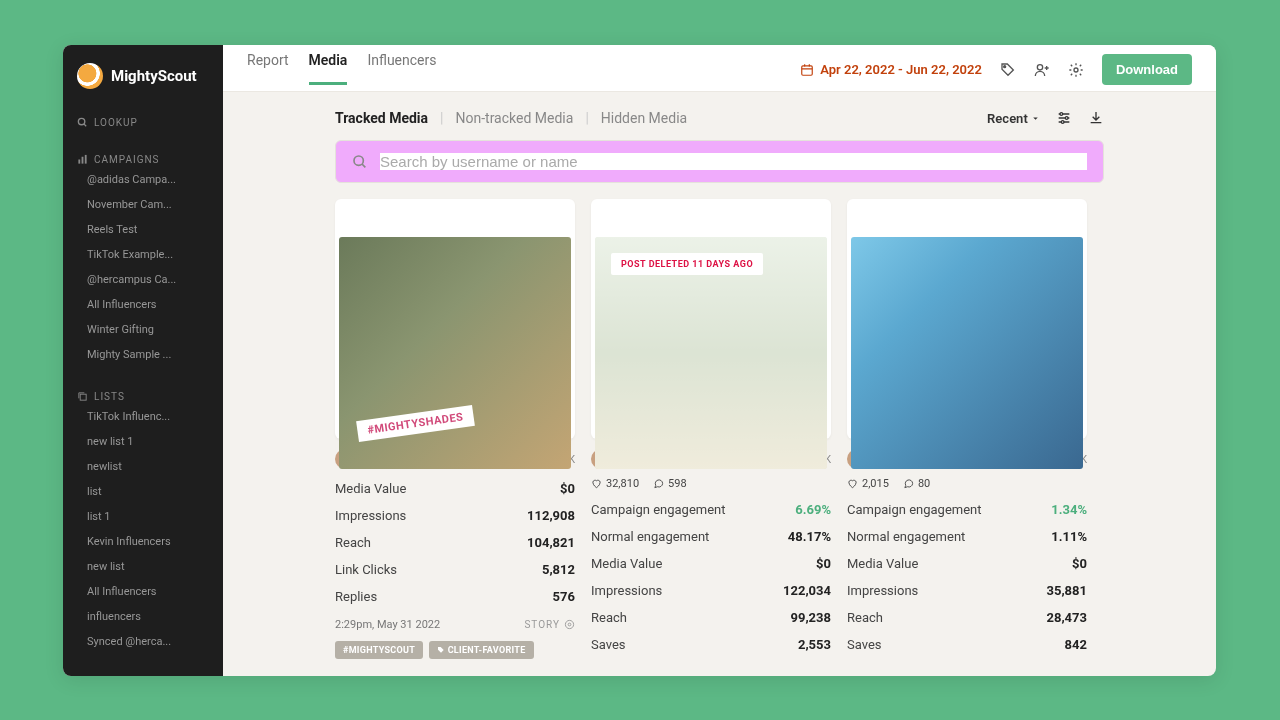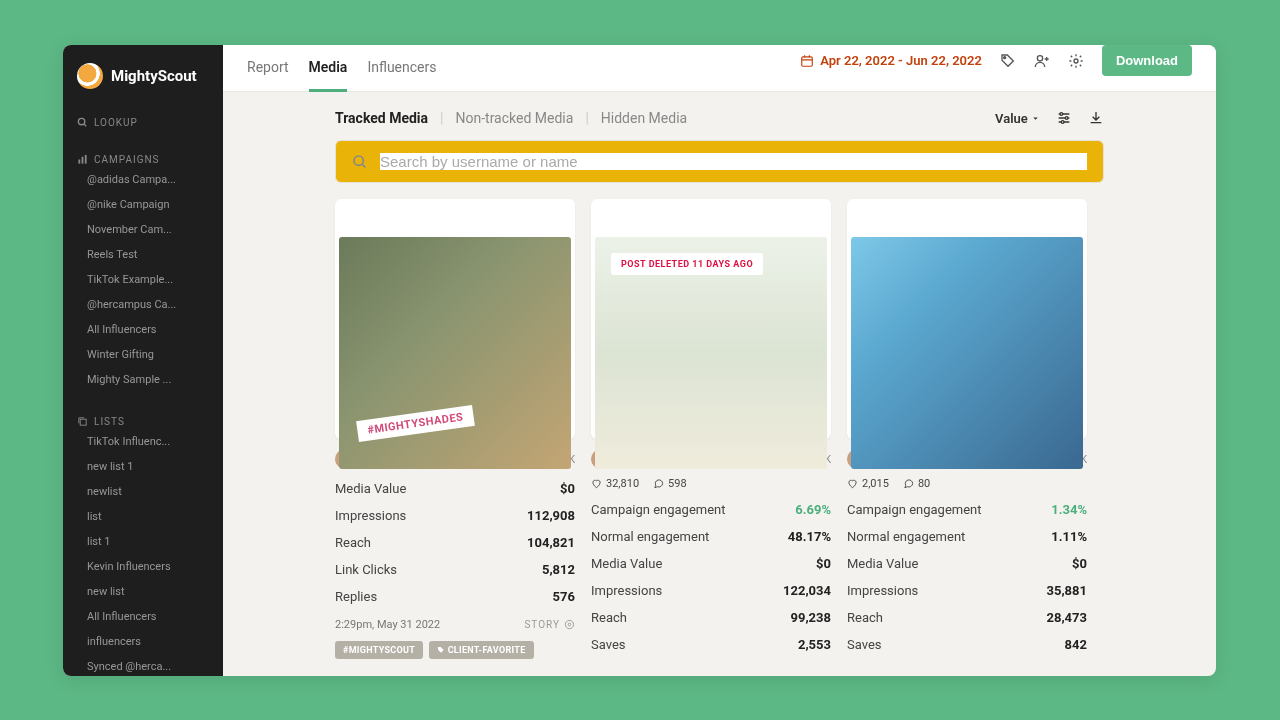--- a/index.html
+++ b/index.html
@@ -4,36 +4,36 @@
 <style>
 * { margin: 0; padding: 0; box-sizing: border-box; }
 body { font-family: -apple-system, BlinkMacSystemFont, "Segoe UI", Roboto, sans-serif; background: #5cb885; padding: 45px 63px; }
 .app { width: 1153px; height: 631px; background: #f4f2ee; border-radius: 8px; overflow: hidden; display: flex; box-shadow: 0 4px 20px rgba(0,0,0,0.1); }
 .sidebar { width: 160px; background: #1e1e1e; color: #aaa; flex-shrink: 0; overflow-y: auto; }
 .logo { display: flex; align-items: center; padding: 18px 14px; color: #fff; font-weight: 700; font-size: 15px; }
 .logo-icon { width: 26px; height: 26px; background: radial-gradient(circle at 40% 40%, #f4a940 40%, #fff 42% 55%, #f4a940 57%); border-radius: 50%; margin-right: 8px; }
 .side-section { padding: 10px 14px 2px; font-size: 10px; letter-spacing: 1px; color: #888; display: flex; align-items: center; gap: 6px; }
 .side-item { padding: 6px 14px 6px 24px; font-size: 11px; color: #979797; cursor: pointer; white-space: nowrap; overflow: hidden; text-overflow: ellipsis; }
 .main { flex: 1; display: flex; flex-direction: column; overflow: hidden; }
-.topbar { height: 47px; background: #fff; border-bottom: 1px solid #ebe8e2; display: flex; align-items: flex-start; padding: 0 24px; gap: 4px; }
+.topbar { height: 47px; background: #fff; border-bottom: 1px solid #ebe8e2; display: flex; align-items: flex-end; padding: 6px 24px; gap: 4px; }
 .topnav a { color: #777; text-decoration: none; font-size: 14px; padding: 14px 0; display: inline-block; }
 .topnav a.active { color: #222; font-weight: 600; border-bottom: 3px solid #4caf7d; }
 .topnav { display: flex; gap: 20px; flex: 1; }
 .top-right { display: flex; align-items: center; gap: 18px; }
 .date-range { font-size: 13px; color: #c2410c; font-weight: 600; display: flex; align-items: center; gap: 6px; }
 .icon-btn { width: 16px; height: 16px; color: #555; cursor: pointer; }
 .download-btn { background: #5cb885; color: #fff; border: none; padding: 8px 14px; border-radius: 4px; font-size: 13px; font-weight: 600; cursor: pointer; }
 .content { padding: 18px 112px 8px; overflow-y: auto; flex: 1; }
 .filter-row { display: flex; align-items: center; justify-content: space-between; margin-bottom: 14px; }
 .filter-tabs { display: flex; gap: 12px; align-items: center; font-size: 14px; }
 .filter-tabs span { color: #888; cursor: pointer; }
 .filter-tabs span.active { color: #222; font-weight: 700; }
 .filter-tabs .divider { color: #ccc; }
 .sort-controls { display: flex; align-items: center; gap: 16px; font-size: 13px; color: #333; font-weight: 600; }
-.search-box { background: #eab308; border: 1px solid #e5e2db; border-radius: 6px; padding: 12px 16px; display: flex; align-items: center; gap: 12px; margin-bottom: 16px; }
+.search-box { background: #f0abfc; border: 1px solid #e5e2db; border-radius: 6px; padding: 12px 16px; display: flex; align-items: center; gap: 12px; margin-bottom: 16px; }
 .search-box input { border: none; outline: none; flex: 1; font-size: 15px; color: #333; }
 .search-box input::placeholder { color: #aaa; }
 .cards { display: flex; gap: 16px; }
 .card { width: 240px; }
 .thumb { width: 240px; height: 240px; background: #fff; border-radius: 6px; padding: 4px; position: relative; box-shadow: 0 1px 3px rgba(0,0,0,0.05); }
 .thumb-inner { width: 100%; height: 100%; border-radius: 3px; position: relative; overflow: hidden; margin-top: 34px; }
 .deleted-badge { position: absolute; top: 16px; left: 16px; background: #fff; color: #d14; font-size: 9px; font-weight: 700; letter-spacing: 0.5px; padding: 6px 10px; border-radius: 2px; z-index: 2; }
 .faded::after { content: ''; position: absolute; inset: 0; background: rgba(255,255,255,0.5); }
 .user-row { display: flex; align-items: center; gap: 6px; margin-top: 10px; }
 .avatar { width: 20px; height: 20px; border-radius: 50%; background: #c8a080; }
@@ -71,21 +71,20 @@
     <div class="side-section" style="margin-top:14px">
       <svg width="11" height="11" viewBox="0 0 24 24" fill="currentColor">
           <rect x="3" y="12" width="4" height="9"></rect>
           <rect x="10" y="6" width="4" height="15"></rect>
           <rect x="17" y="2" width="4" height="19"></rect>
         </svg>
       <span>CAMPAIGNS</span>
     </div>
     <div id="campaigns-list">
         <div class="side-item">@adidas Campa...</div>
-        <div class="side-item">@nike Campaign</div>
         <div class="side-item">November Cam...</div>
         <div class="side-item">Reels Test</div>
         <div class="side-item">TikTok Example...</div>
         <div class="side-item">@hercampus Ca...</div>
         <div class="side-item">All Influencers</div>
         <div class="side-item">Winter Gifting</div>
         <div class="side-item">Mighty Sample ...</div>
       </div>
     <div class="side-section" style="margin-top:14px">
       <svg width="11" height="11" viewBox="0 0 24 24" fill="none" stroke="currentColor" stroke-width="2">
@@ -146,21 +145,21 @@
     <div class="content">
       <div class="filter-row">
         <div class="filter-tabs">
           <span class="active">Tracked Media</span>
           <span class="divider">|</span>
           <span>Non-tracked Media</span>
           <span class="divider">|</span>
           <span>Hidden Media</span>
         </div>
         <div class="sort-controls">
-          <span><span>Value</span> <svg style="display:inline" width="9" height="9" viewBox="0 0 24 24" fill="currentColor">
+          <span><span>Recent</span> <svg style="display:inline" width="9" height="9" viewBox="0 0 24 24" fill="currentColor">
                 <path d="M6 9l6 6 6-6z"></path>
               </svg></span>
           <svg width="16" height="16" viewBox="0 0 24 24" fill="none" stroke="currentColor" stroke-width="2">
               <line x1="4" y1="6" x2="20" y2="6"></line>
               <line x1="4" y1="12" x2="20" y2="12"></line>
               <line x1="4" y1="18" x2="20" y2="18"></line>
               <circle cx="8" cy="6" r="2" fill="#fff"></circle>
               <circle cx="16" cy="12" r="2" fill="#fff"></circle>
               <circle cx="10" cy="18" r="2" fill="#fff"></circle>
             </svg>

